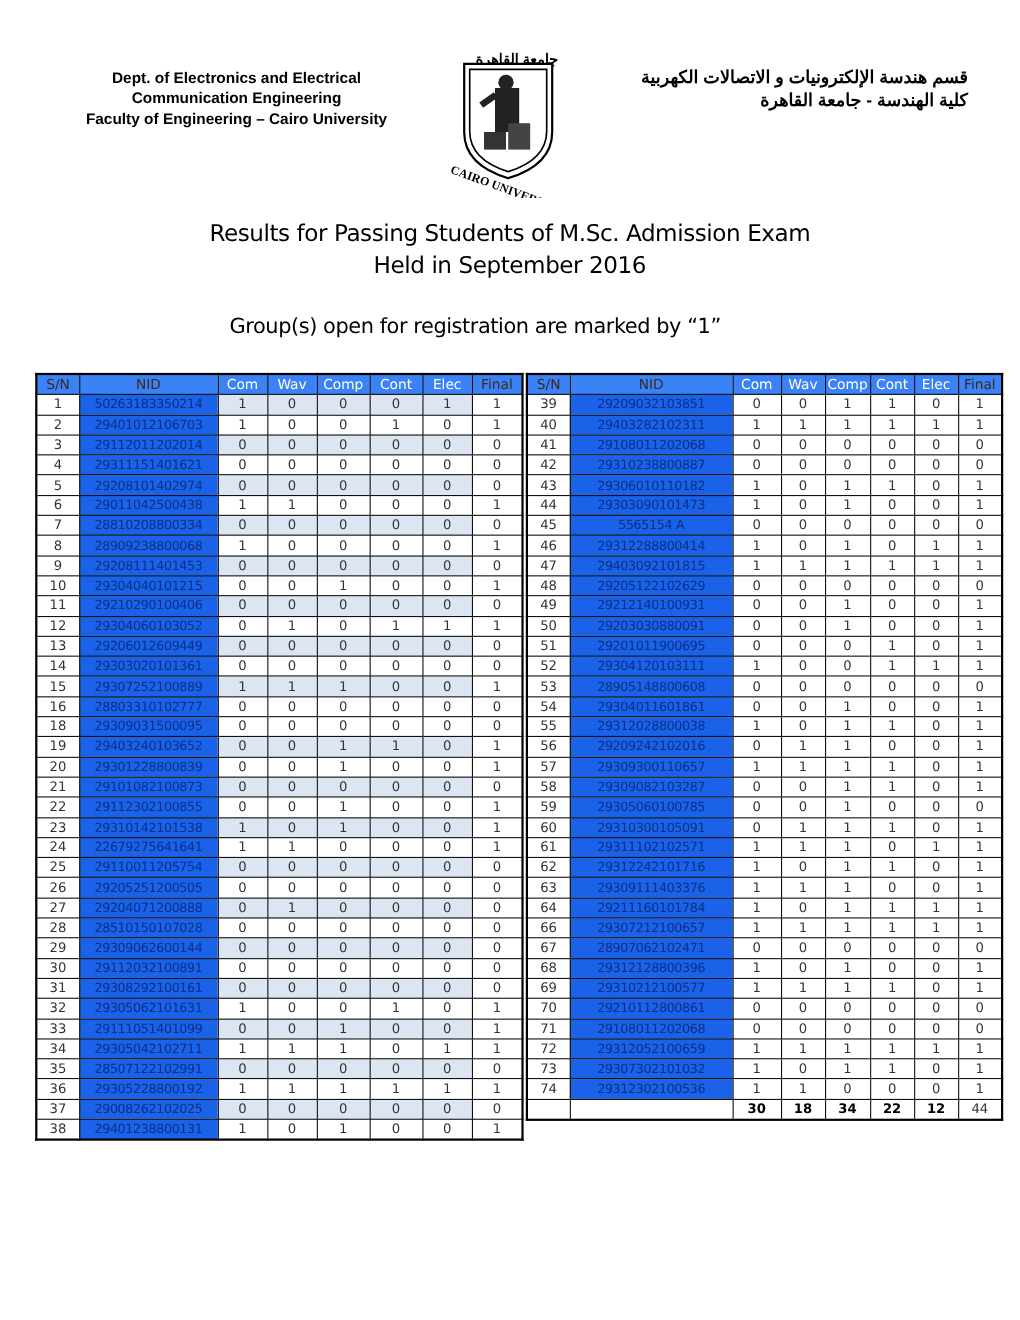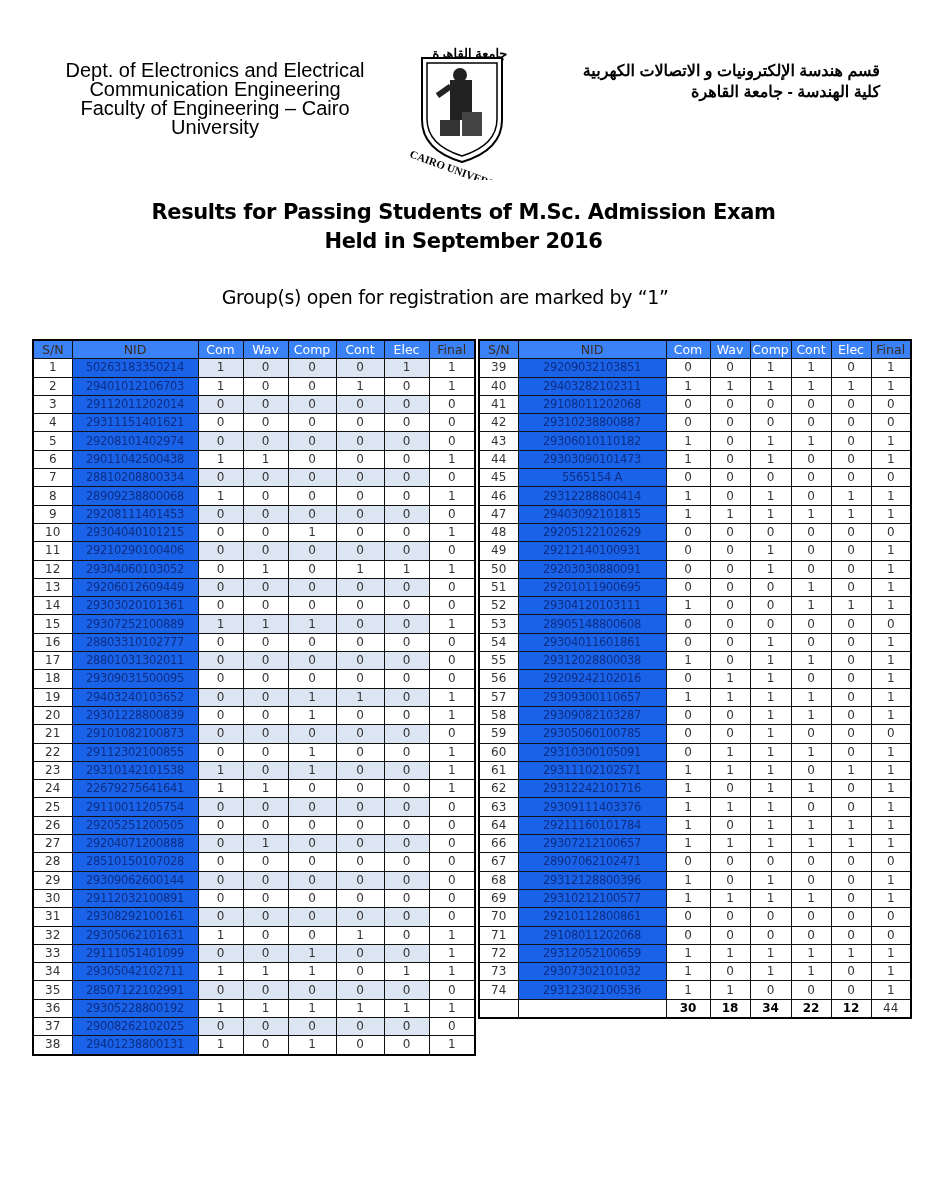--- a/index.html
+++ b/index.html
@@ -1,23 +1,23 @@
 <!DOCTYPE html>
 <html><head>
 <meta charset="utf-8">
 <style>
   html,body{margin:0;padding:0;background:#fff;}
   body{width:927px;height:1200px;position:relative;overflow:hidden;font-family:"Liberation Sans",sans-serif;color:#000;}
-  .dept-en{position:absolute;left:40px;top:61px;width:350px;text-align:center;font-weight:normal;font-size:20px;line-height:19px;}
+  .dept-en{position:absolute;left:40px;top:61px;width:350px;text-align:center;font-weight:bold;font-size:14px;line-height:19px;}
   .dept-ar{position:absolute;left:540px;top:60px;width:340px;text-align:right;font-weight:bold;font-size:16px;line-height:21px;direction:rtl;}
   .uni-ar{position:absolute;left:410px;top:22px;width:120px;text-align:center;font-weight:bold;font-size:13px;direction:rtl;margin-top:24px;}
   .logo{position:absolute;left:410px;top:50px;width:115px;height:130px;}
-  .title{position:absolute;left:0;width:927px;text-align:center;font-size:21px;line-height:29px;font-family:"DejaVu Sans",sans-serif;font-weight:700;letter-spacing:-0.4px;}
+  .title{position:absolute;left:0;width:927px;text-align:center;font-size:21px;line-height:29px;font-family:"DejaVu Sans",sans-serif;font-weight:400;letter-spacing:-0.4px;}
   .t1{top:198px;}
-  .note{position:absolute;left:16px;width:858px;top:286px;text-align:center;font-size:19px;font-family:"DejaVu Sans",sans-serif;letter-spacing:-0.4px;}
+  .note{position:absolute;left:3px;width:858px;top:286px;text-align:center;font-size:19px;font-family:"DejaVu Sans",sans-serif;letter-spacing:-0.4px;}
   table{position:absolute;border-collapse:collapse;font-family:"DejaVu Sans",sans-serif;font-size:12px;table-layout:fixed;}
   td,th{border:1px solid #111;height:17.3px;padding:0;text-align:center;font-weight:normal;line-height:17px;}
   th{background:#3b82f6;color:#fff;font-size:12.5px;}
   th.dark{color:#3b2a1e;}
   td.nid{background:#1a63e8;color:#0c2e86;font-size:11.5px;letter-spacing:-0.3px;}
   td.val{color:#333;}
   tr.shade td.sh{background:#dce5f2;}
   td.tot{font-weight:bold;}
   #tleft{left:32px;top:339px;border:2px solid #000;}
   #tright{left:478px;top:339px;border:2px solid #000;}
@@ -233,30 +233,20 @@
       <tr>
         <td class="val">16</td>
         <td class="nid">28803310102777</td>
         <td class="val sh">0</td>
         <td class="val sh">0</td>
         <td class="val sh">0</td>
         <td class="val sh">0</td>
         <td class="val sh">0</td>
         <td class="val">0</td>
       </tr>
-      <tr class="shade">
-        <td class="val">17</td>
-        <td class="nid">28801031302011</td>
-        <td class="val sh">0</td>
-        <td class="val sh">0</td>
-        <td class="val sh">0</td>
-        <td class="val sh">0</td>
-        <td class="val sh">0</td>
-        <td class="val">0</td>
-      </tr>
       <tr>
         <td class="val">18</td>
         <td class="nid">29309031500095</td>
         <td class="val sh">0</td>
         <td class="val sh">0</td>
         <td class="val sh">0</td>
         <td class="val sh">0</td>
         <td class="val sh">0</td>
         <td class="val">0</td>
       </tr>

